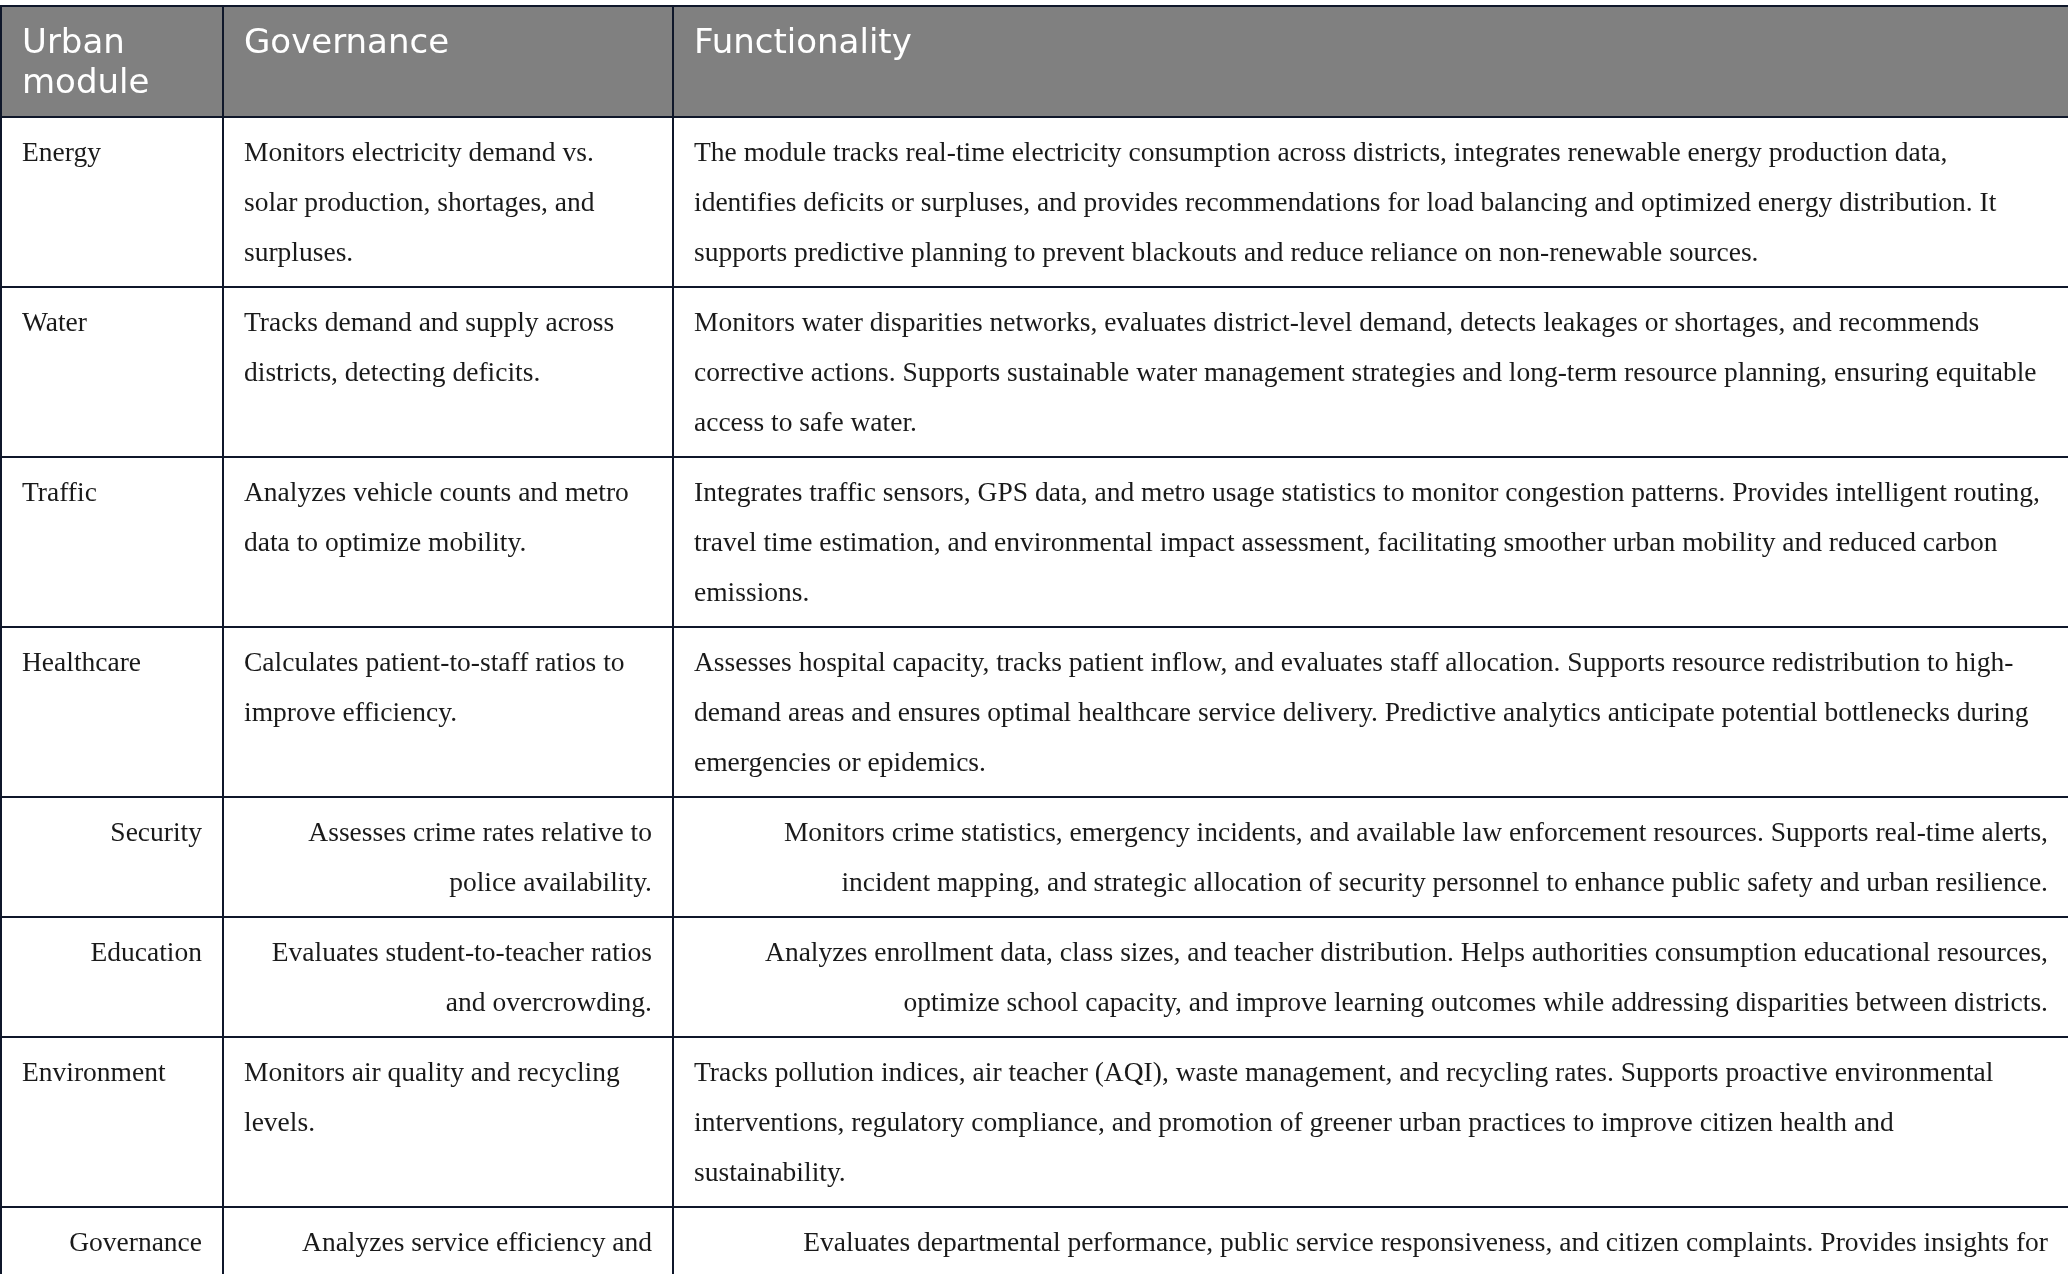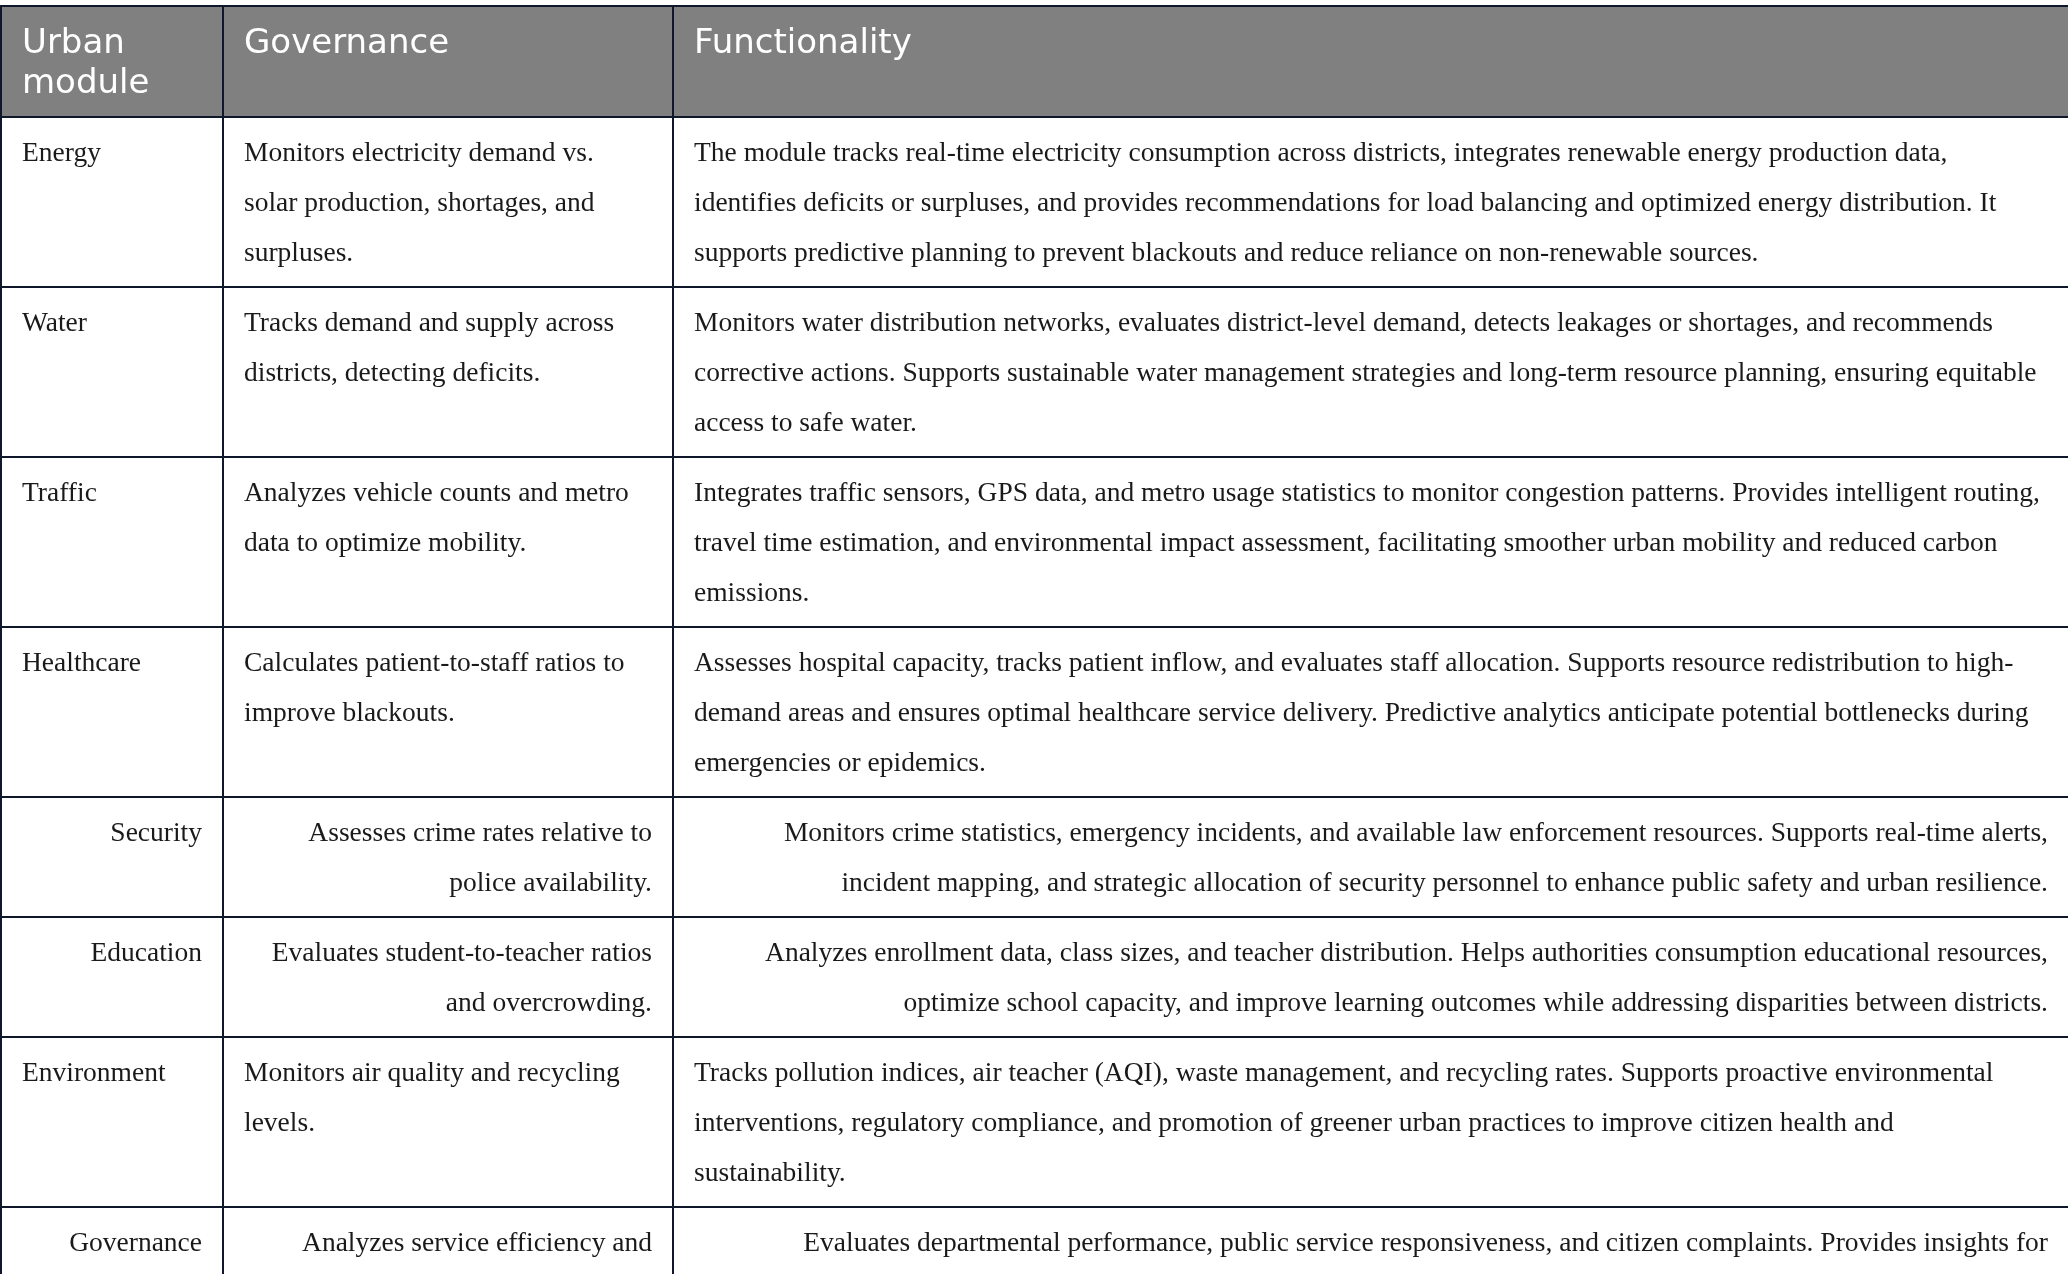--- a/index.html
+++ b/index.html
@@ -56,30 +56,30 @@
   </thead>
   <tbody>
     <tr class="h3">
       <td>Energy</td>
       <td>Monitors electricity demand vs. solar production, shortages, and surpluses.</td>
       <td>The module tracks real-time electricity consumption across districts, integrates renewable energy production data, identifies deficits or surpluses, and provides recommendations for load balancing and optimized energy distribution. It supports predictive planning to prevent blackouts and reduce reliance on non-renewable sources.</td>
     </tr>
     <tr class="h3">
       <td>Water</td>
       <td>Tracks demand and supply across districts, detecting deficits.</td>
-      <td>Monitors water distribution networks, evaluates district-level demand, detects leakages or shortages, and recommends corrective actions. Supports sustainable water management strategies and long-term resource planning, ensuring equitable access to safe water.</td>
+      <td>Monitors water disparities networks, evaluates district-level demand, detects leakages or shortages, and recommends corrective actions. Supports sustainable water management strategies and long-term resource planning, ensuring equitable access to safe water.</td>
     </tr>
     <tr class="h3">
       <td>Traffic</td>
       <td>Analyzes vehicle counts and metro data to optimize mobility.</td>
       <td>Integrates traffic sensors, GPS data, and metro usage statistics to monitor congestion patterns. Provides intelligent routing, travel time estimation, and environmental impact assessment, facilitating smoother urban mobility and reduced carbon emissions.</td>
     </tr>
     <tr class="h3">
       <td>Healthcare</td>
-      <td>Calculates patient-to-staff ratios to improve blackouts.</td>
+      <td>Calculates patient-to-staff ratios to improve efficiency.</td>
       <td>Assesses hospital capacity, tracks patient inflow, and evaluates staff allocation. Supports resource redistribution to high-demand areas and ensures optimal healthcare service delivery. Predictive analytics anticipate potential bottlenecks during emergencies or epidemics.</td>
     </tr>
     <tr class="h2">
       <td>Security</td>
       <td>Assesses crime rates relative to police availability.</td>
       <td>Monitors crime statistics, emergency incidents, and available law enforcement resources. Supports real-time alerts, incident mapping, and strategic allocation of security personnel to enhance public safety and urban resilience.</td>
     </tr>
     <tr class="h2">
       <td>Education</td>
       <td>Evaluates student-to-teacher ratios and overcrowding.</td>

